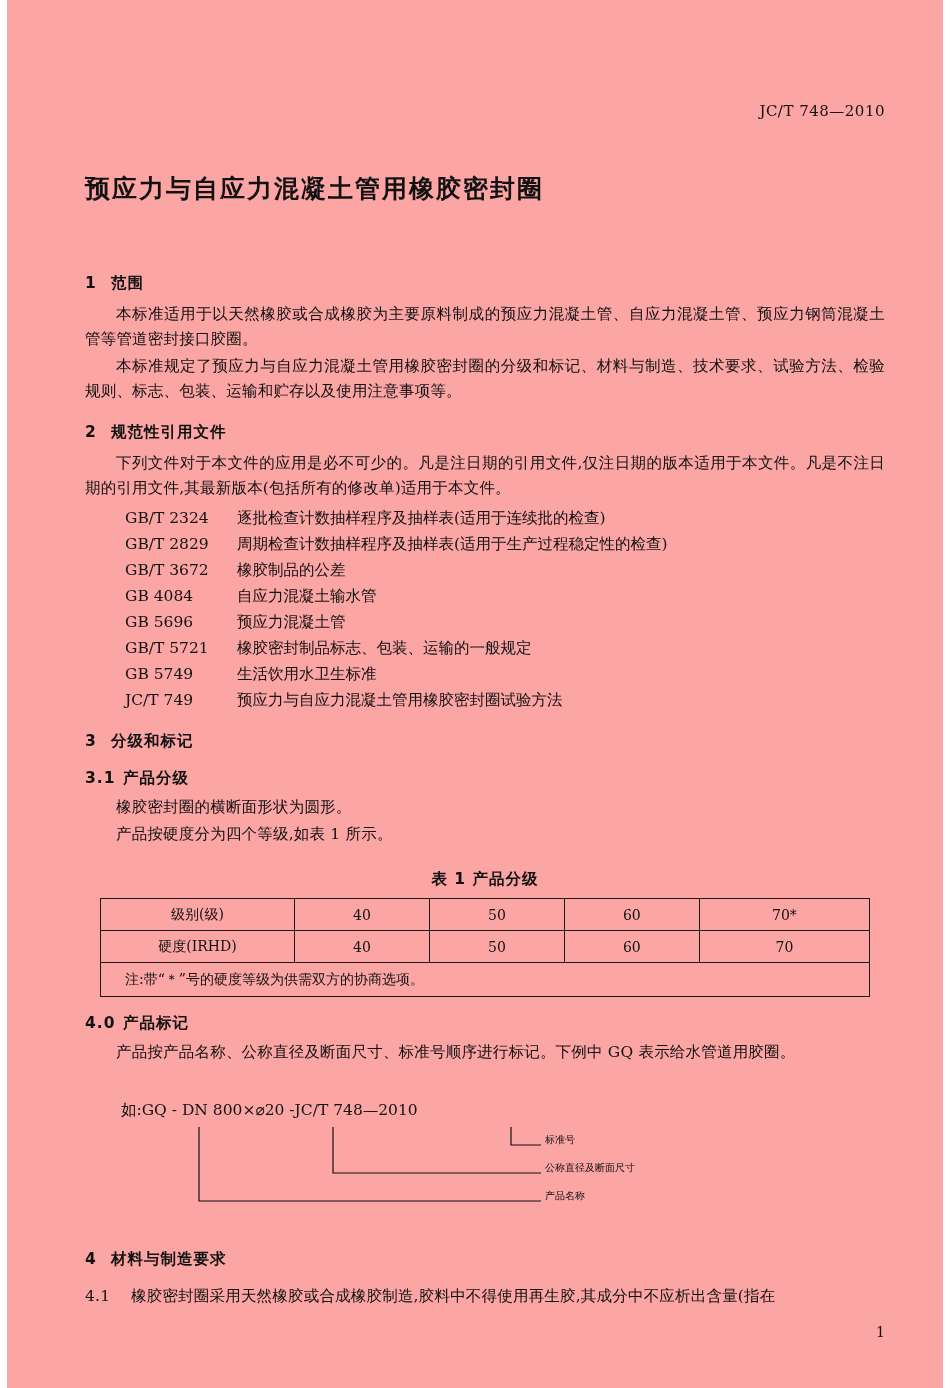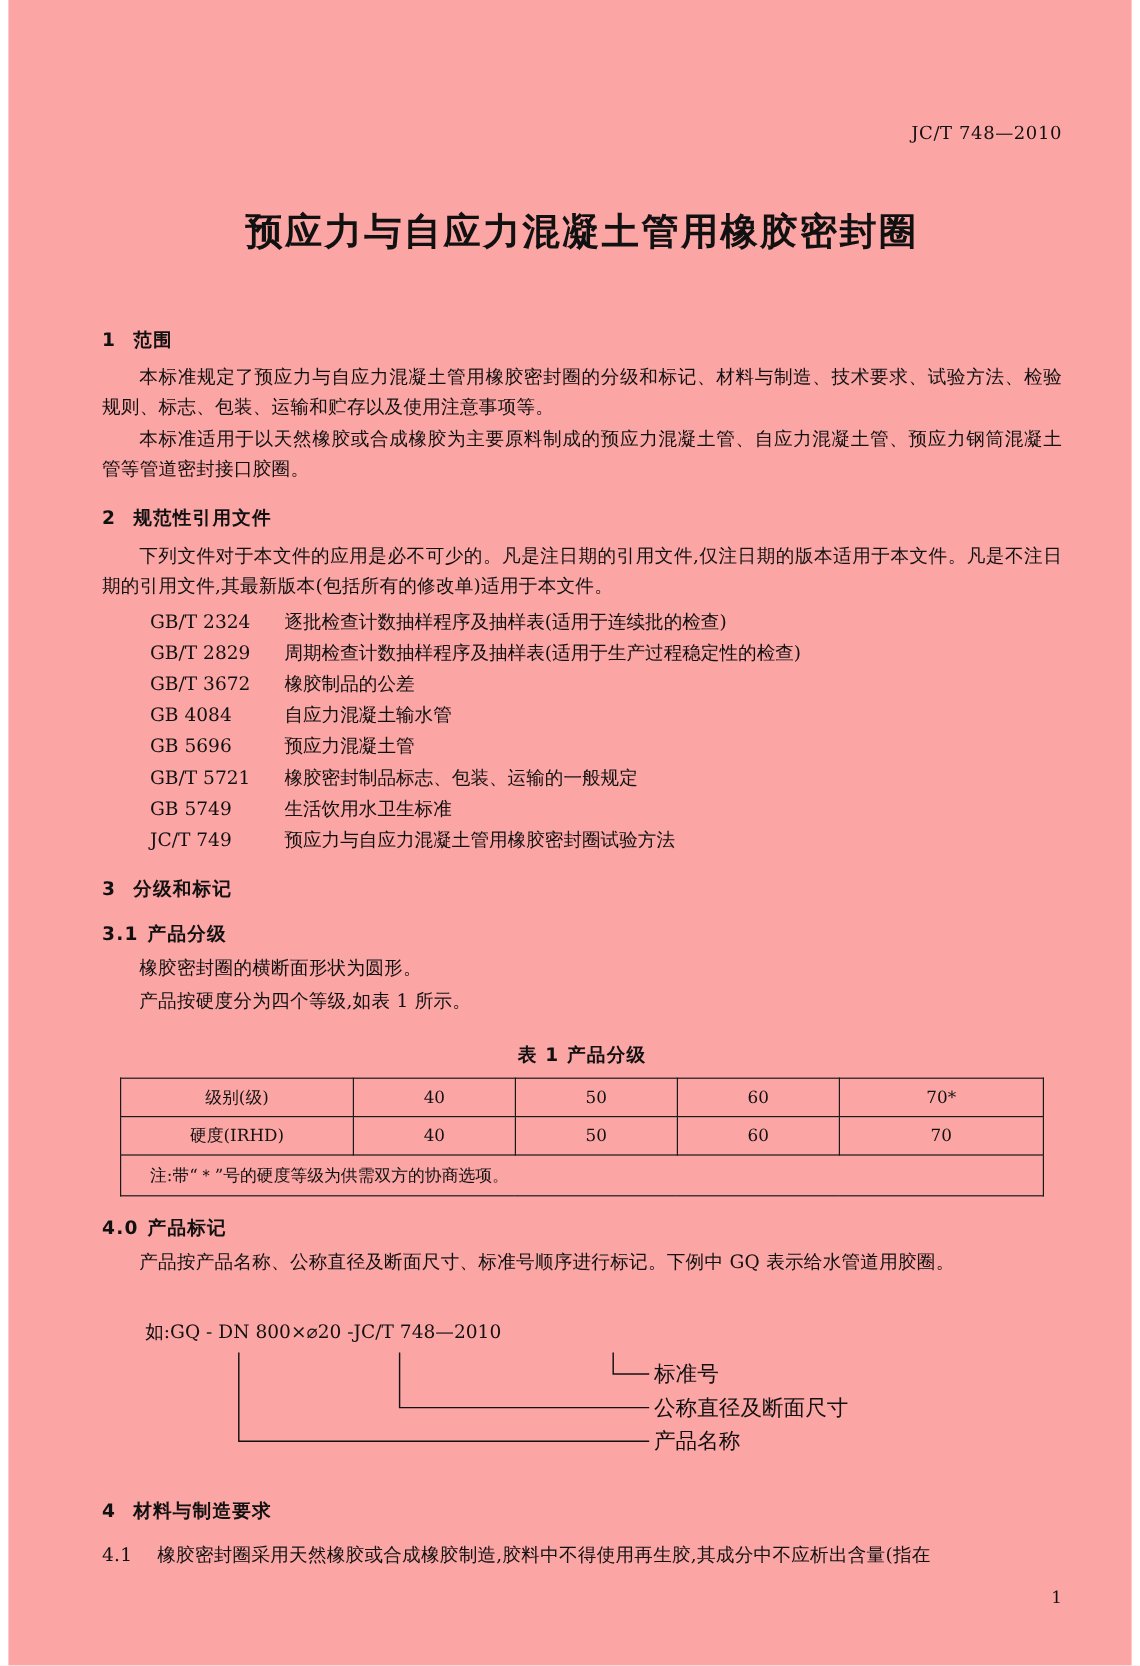--- a/index.html
+++ b/index.html
@@ -34,22 +34,21 @@
     top: 102px;
     font-size: 15px;
     letter-spacing: 0.5px;
     font-family: "DejaVu Serif", "Liberation Serif", serif;
   }
   .doc-title {
     position: absolute;
     top: 172px;
     left: 0;
     width: 800px;
-    text-align: center;
-    font-size: 31px;
+    font-size: 25px;
     font-weight: bold;
     letter-spacing: 2px;
     font-family: "DejaVu Sans", "Liberation Sans", sans-serif;
   }
   .content {
     position: absolute;
     top: 255px;
     left: 0;
     width: 800px;
   }
@@ -117,21 +116,21 @@
   .mark-line {
     font-size: 15.5px;
     line-height: 26px;
     margin-left: 36px;
     margin-top: 32px;
   }
   .diagram {
     position: relative;
     height: 108px;
     margin-left: 36px;
-    font-size: 18px;
+    font-size: 10px;
   }
   .diagram .lbl {
     position: absolute;
     white-space: nowrap;
   }
   .diagram svg { position: absolute; left: 0; top: 0; }
   .page-num {
     position: absolute;
     right: 0;
     bottom: 48px;
@@ -147,22 +146,22 @@
 
     <div class="std-no">JC/T 748—2010</div>
 
     <div class="doc-title">预应力与自应力混凝土管用橡胶密封圈</div>
 
     <div class="content">
 
       <div class="h2">
         <span class="num">1</span><span>范围</span>
       </div>
+      <p class="para">本标准适用于以天然橡胶或合成橡胶为主要原料制成的预应力混凝土管、自应力混凝土管、预应力钢筒混凝土管等管道密封接口胶圈。</p>
       <p class="para">本标准规定了预应力与自应力混凝土管用橡胶密封圈的分级和标记、材料与制造、技术要求、试验方法、检验规则、标志、包装、运输和贮存以及使用注意事项等。</p>
-      <p class="para">本标准适用于以天然橡胶或合成橡胶为主要原料制成的预应力混凝土管、自应力混凝土管、预应力钢筒混凝土管等管道密封接口胶圈。</p>
 
       <div class="h2">
         <span class="num">2</span><span>规范性引用文件</span>
       </div>
       <p class="para">下列文件对于本文件的应用是必不可少的。凡是注日期的引用文件,仅注日期的版本适用于本文件。凡是不注日期的引用文件,其最新版本(包括所有的修改单)适用于本文件。</p>
 
       <div class="ref-list">
         <div class="ref-item">
           <span class="code">GB/T 2324</span><span>逐批检查计数抽样程序及抽样表(适用于连续批的检查)</span>
         </div>

